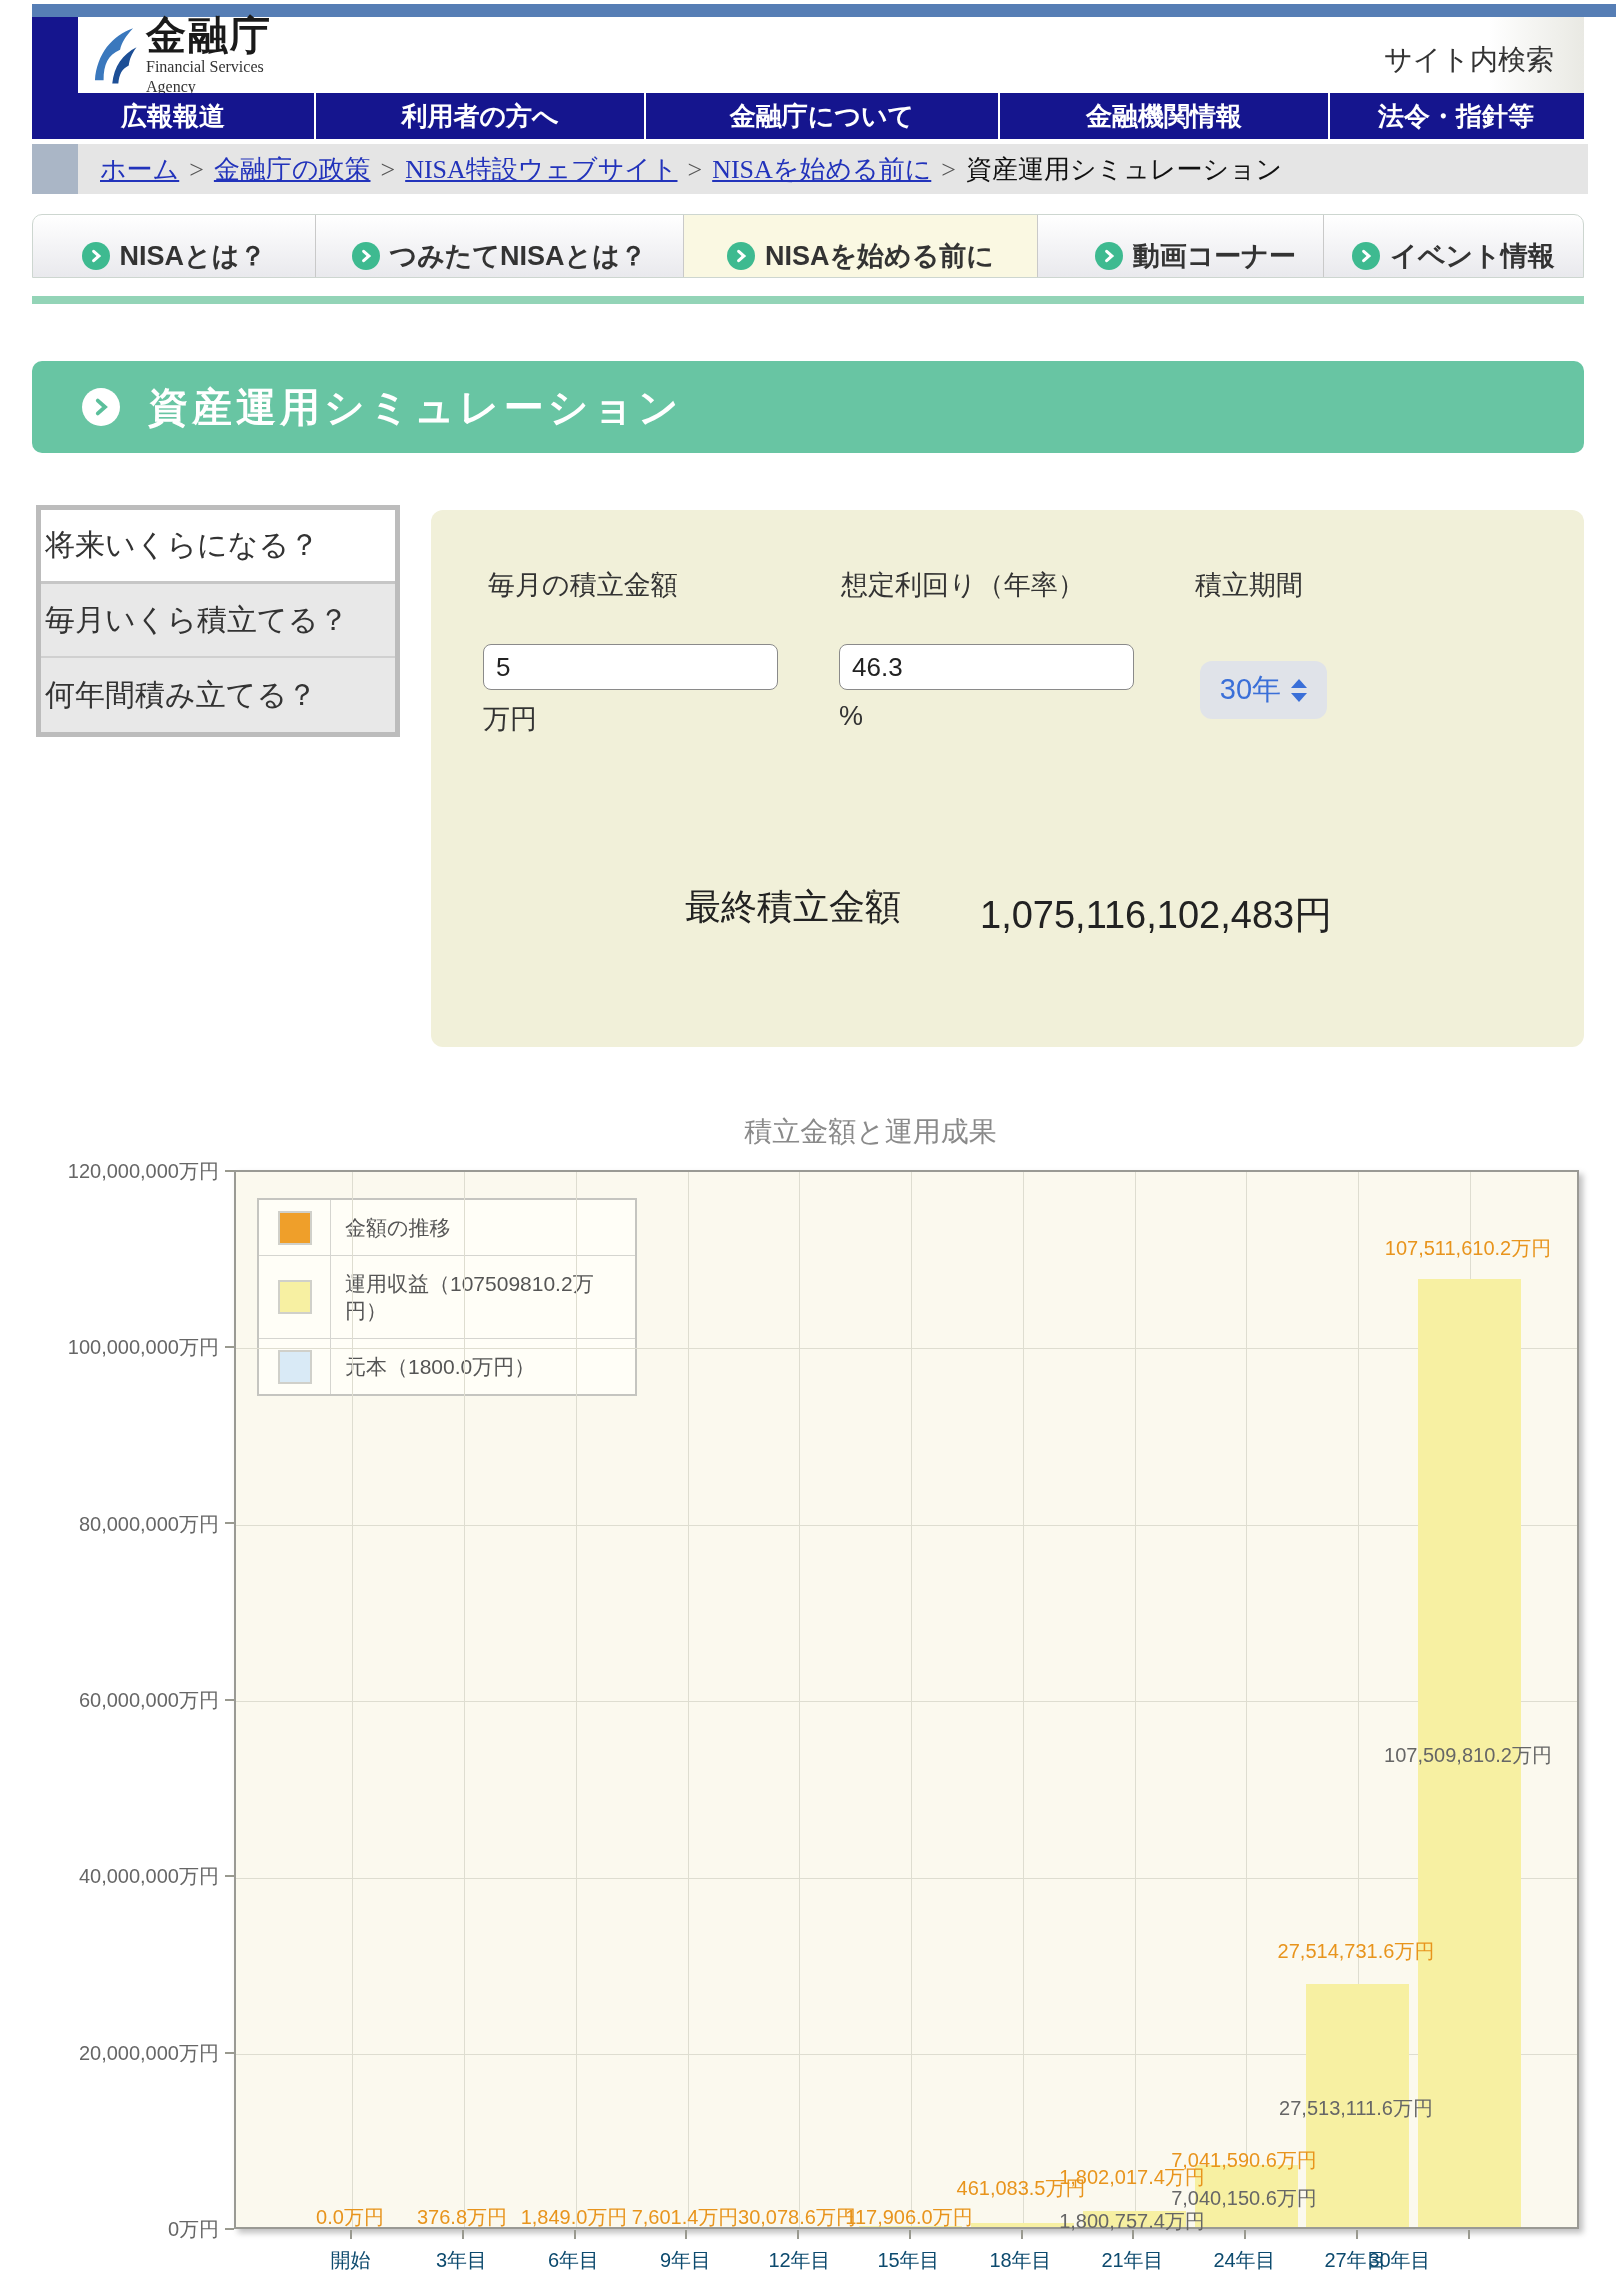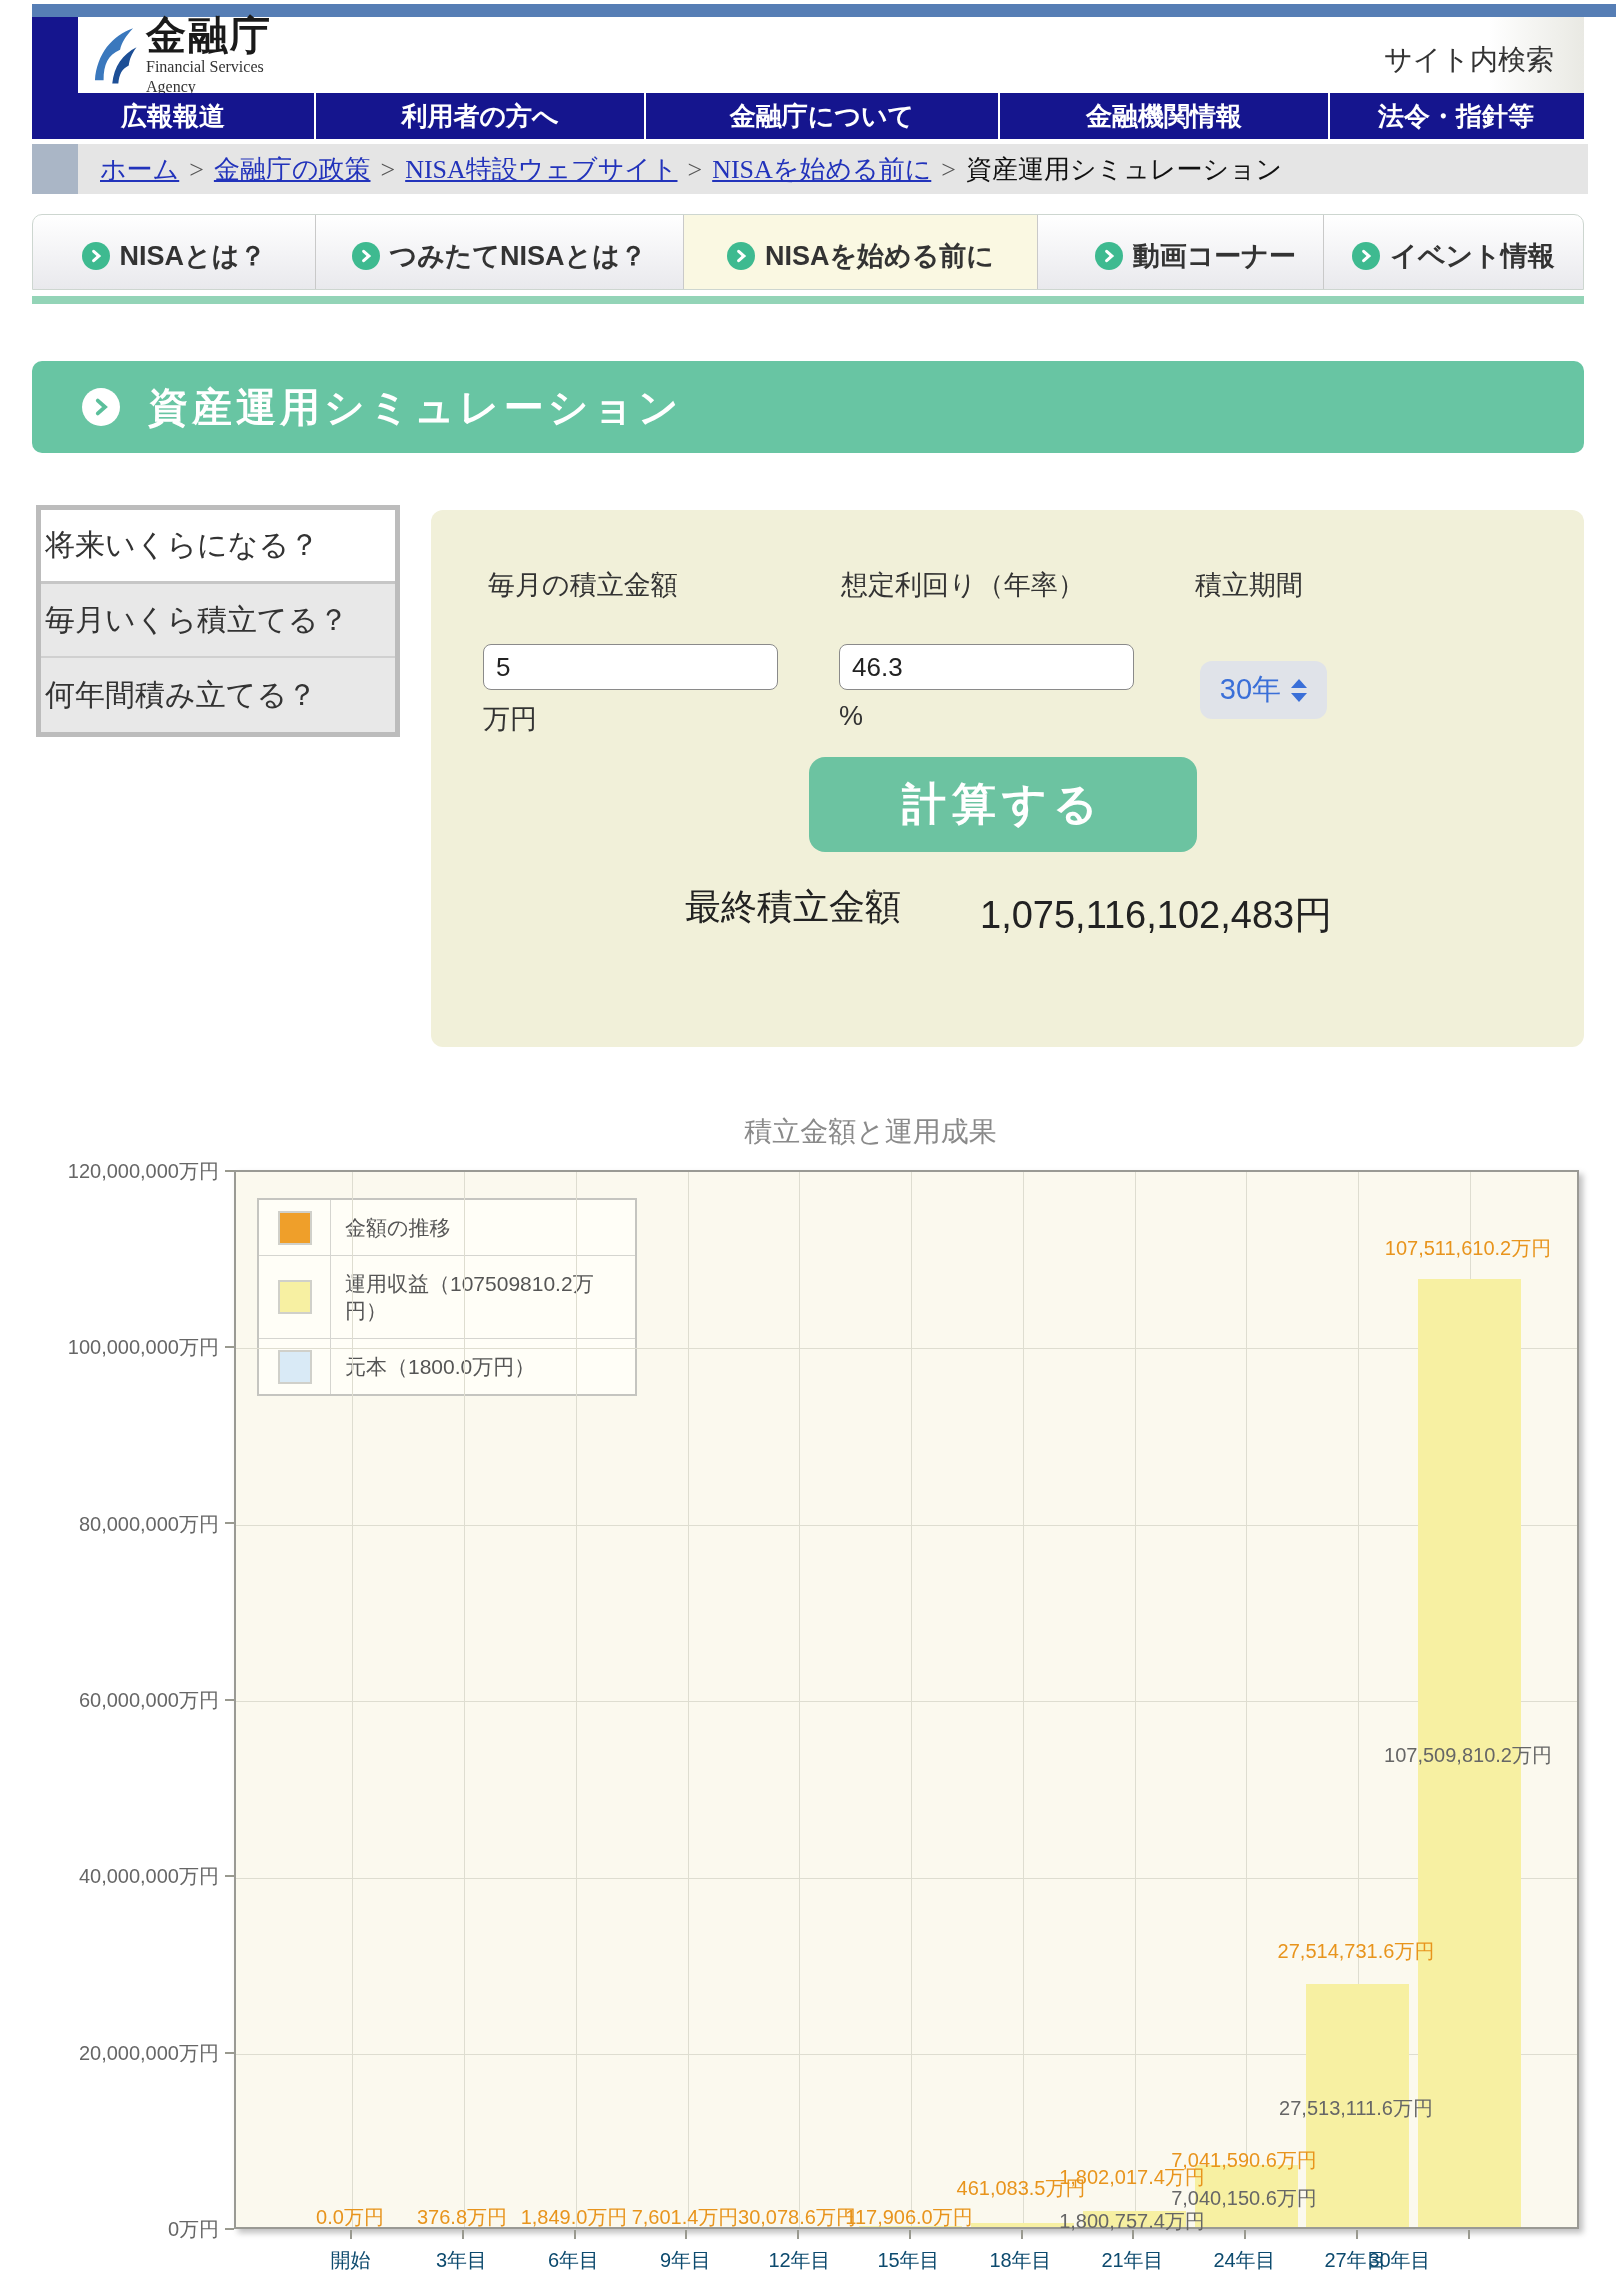--- a/index.html
+++ b/index.html
@@ -35,21 +35,21 @@
   
   #breadcrumb { position:absolute; left:32px; top:144px; width:1556px; height:50px;
     background:#e5e5e5; display:flex; align-items:center; }
   #breadcrumb-square { width:46px; height:50px; background:#aab6c6; flex:none; }
   #breadcrumb-trail { margin-left:22px; font-family:"Liberation Serif", serif; font-size:26px; color:#444; white-space:nowrap; }
   #breadcrumb-trail a { color:#2233bb; text-decoration:underline; cursor:pointer; }
   .crumb-sep { margin:0 10px; color:#555; }
   #breadcrumb-current { color:#111; }
 
   
-  #tabbar { position:absolute; left:32px; top:214px; width:1552px; height:76px;
+  #tabbar { position:absolute; left:32px; top:214px; width:1552px; height:64px;
     border:1px solid #cdd6d0; border-radius:10px 10px 0 0; overflow:hidden;
     background:linear-gradient(#ffffff, #e9e9ed); display:flex; }
   .tab { display:flex; align-items:center; justify-content:center; gap:10px;
     border-right:1px solid #c9c9c9; height:82px; cursor:pointer; }
   .tab:last-child { border-right:none; }
   .tab.active { background:#faf8e2; }
   .tab-label { font-size:27px; font-weight:bold; color:#333; }
   .tab-chevron { width:28px; height:28px; border-radius:50%; background:#3eba90; flex:none;
     display:flex; align-items:center; justify-content:center; }
   #tab-underline { position:absolute; left:32px; top:296px; width:1552px; height:8px; background:#93d4b7; }
@@ -225,21 +225,20 @@
   <span class="field-unit" style="left:408px; top:191px;">%</span>
 
   <div id="period-select">
     <span id="period-value">30年</span>
     <span class="updown">
       <span class="tri-up"></span>
         <span class="tri-down"></span>
     </span>
   </div>
 
-  <button id="calc-button">計算する</button>
 
   <div id="result-label">最終積立金額</div>
   <div id="result-value">1,075,116,102,483円</div>
 </div>
 
 <div id="chart">
   <div id="chart-title">積立金額と運用成果</div>
   <div id="plot">
     <div id="legend">
         <div class="legend-row">

